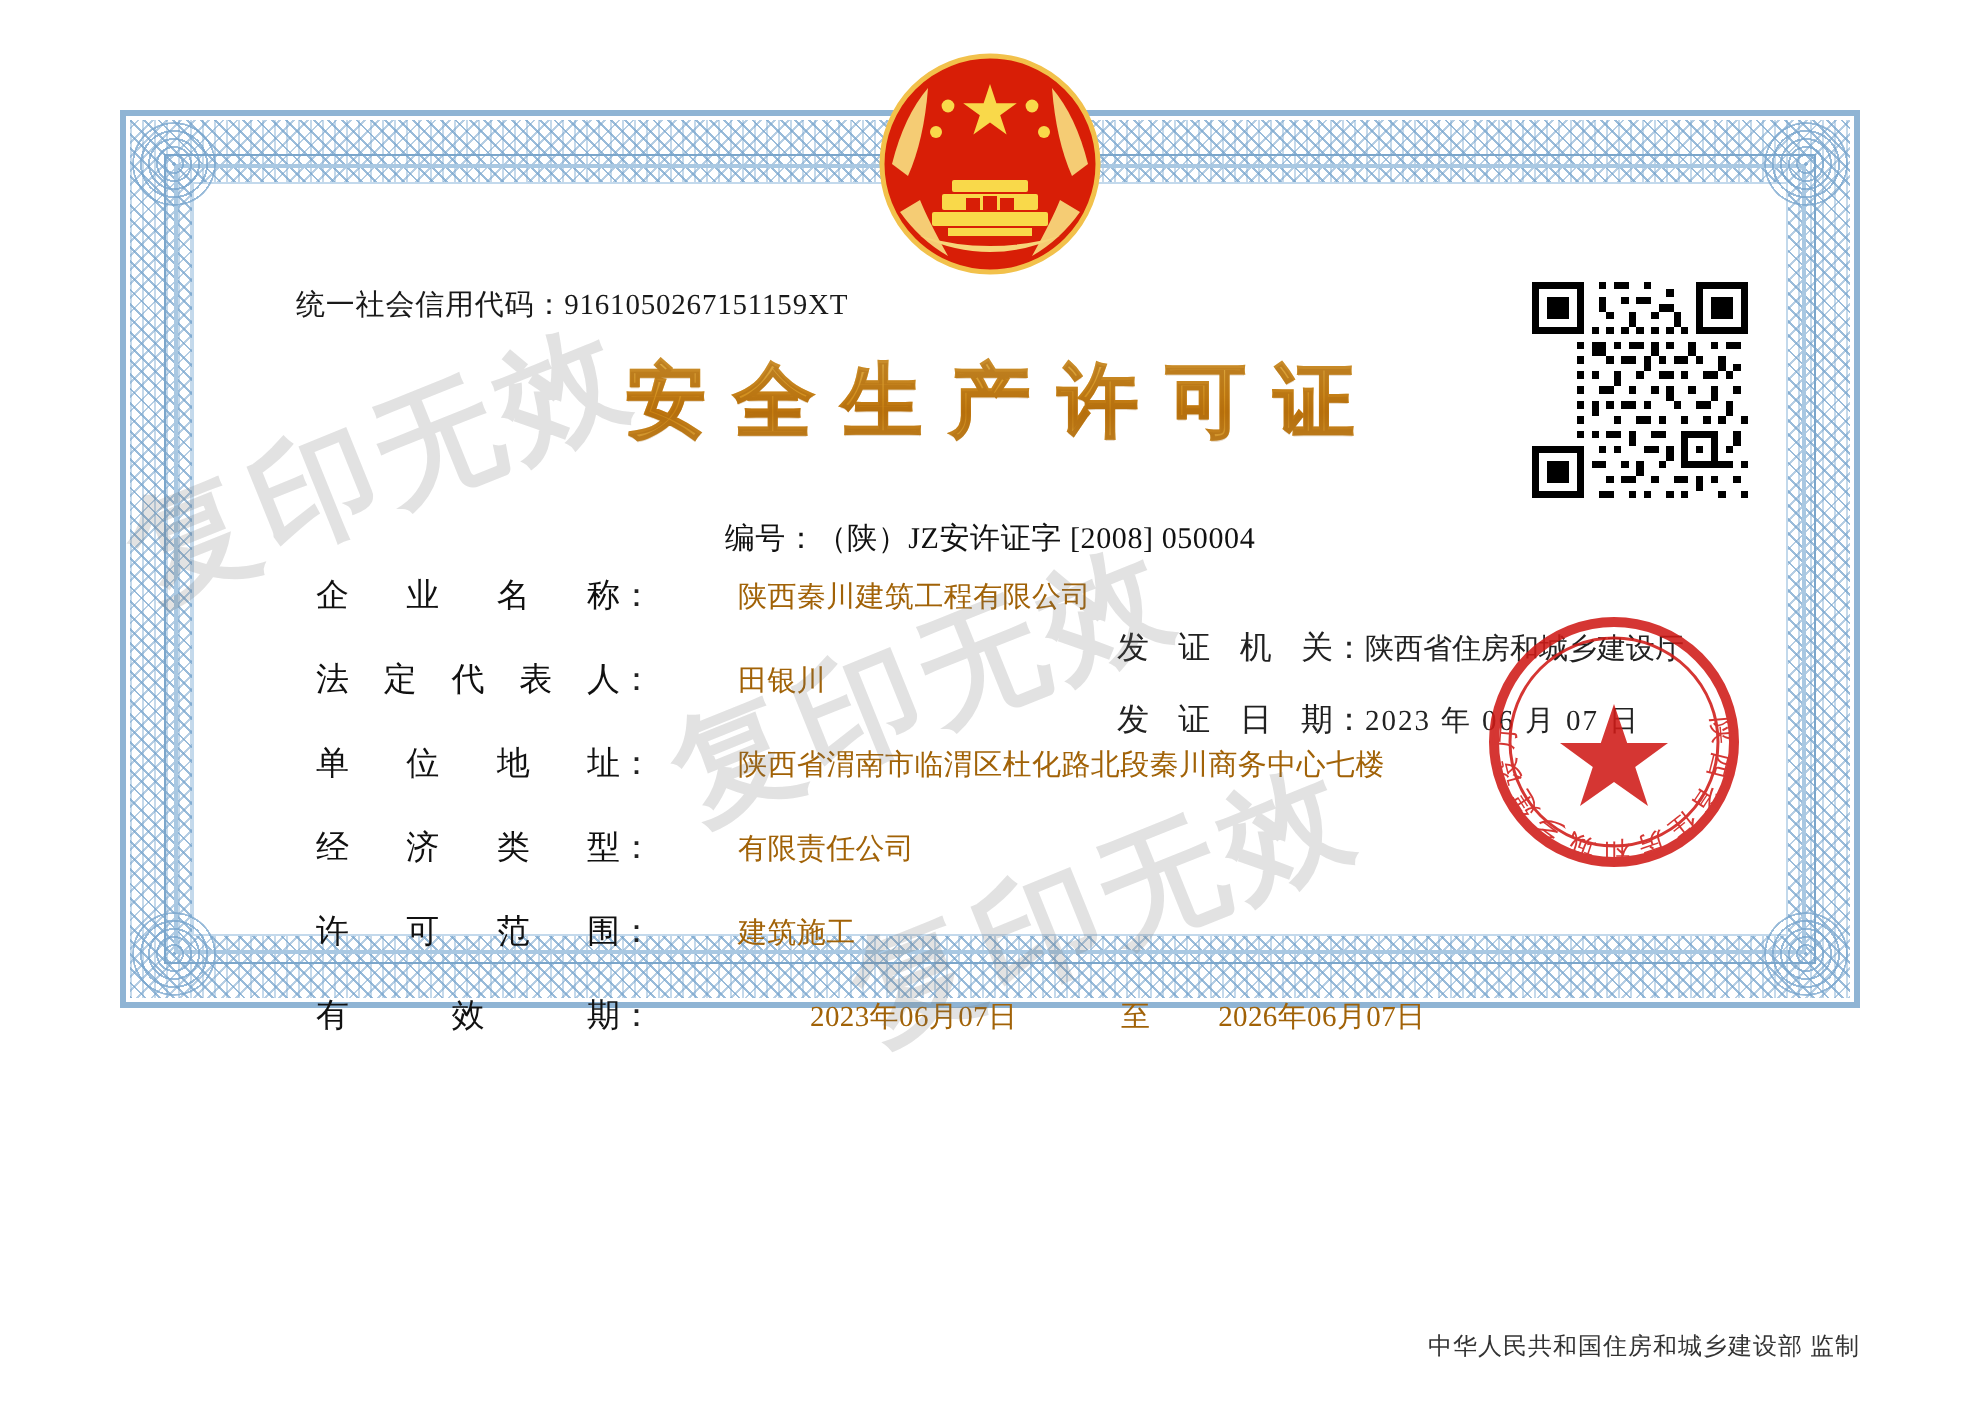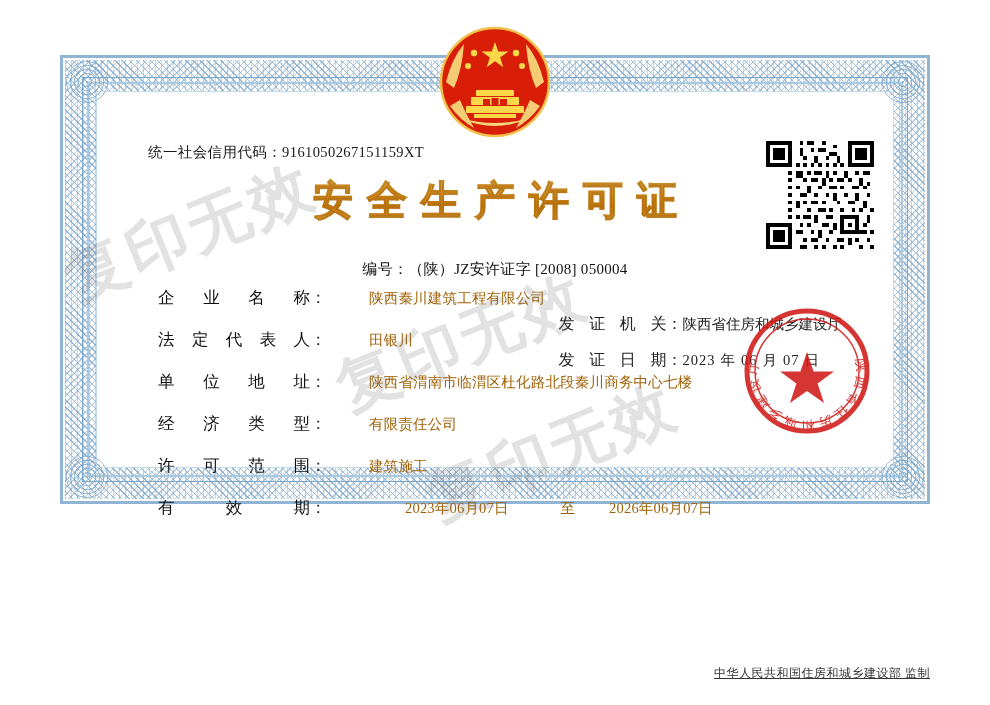--- a/index.html
+++ b/index.html
@@ -244,21 +244,20 @@
   .wm2 { left: 330px; top: 300px; font-size: 62px; }
   .wm3 { left: 420px; top: 410px; font-size: 62px; }
 
   .footer {
     position: absolute;
     right: 60px;
     top: 665px;
     font-size: 12px;
     color: #333;
     letter-spacing: .5px;
-    text-decoration: underline;
   }
 </style>
 </head>
 <body>
 
 <div class="cert">
 
   <div class="frame-outer"></div>
   <div class="frame-guilloche"></div>
   <div class="frame-thin1"></div>

